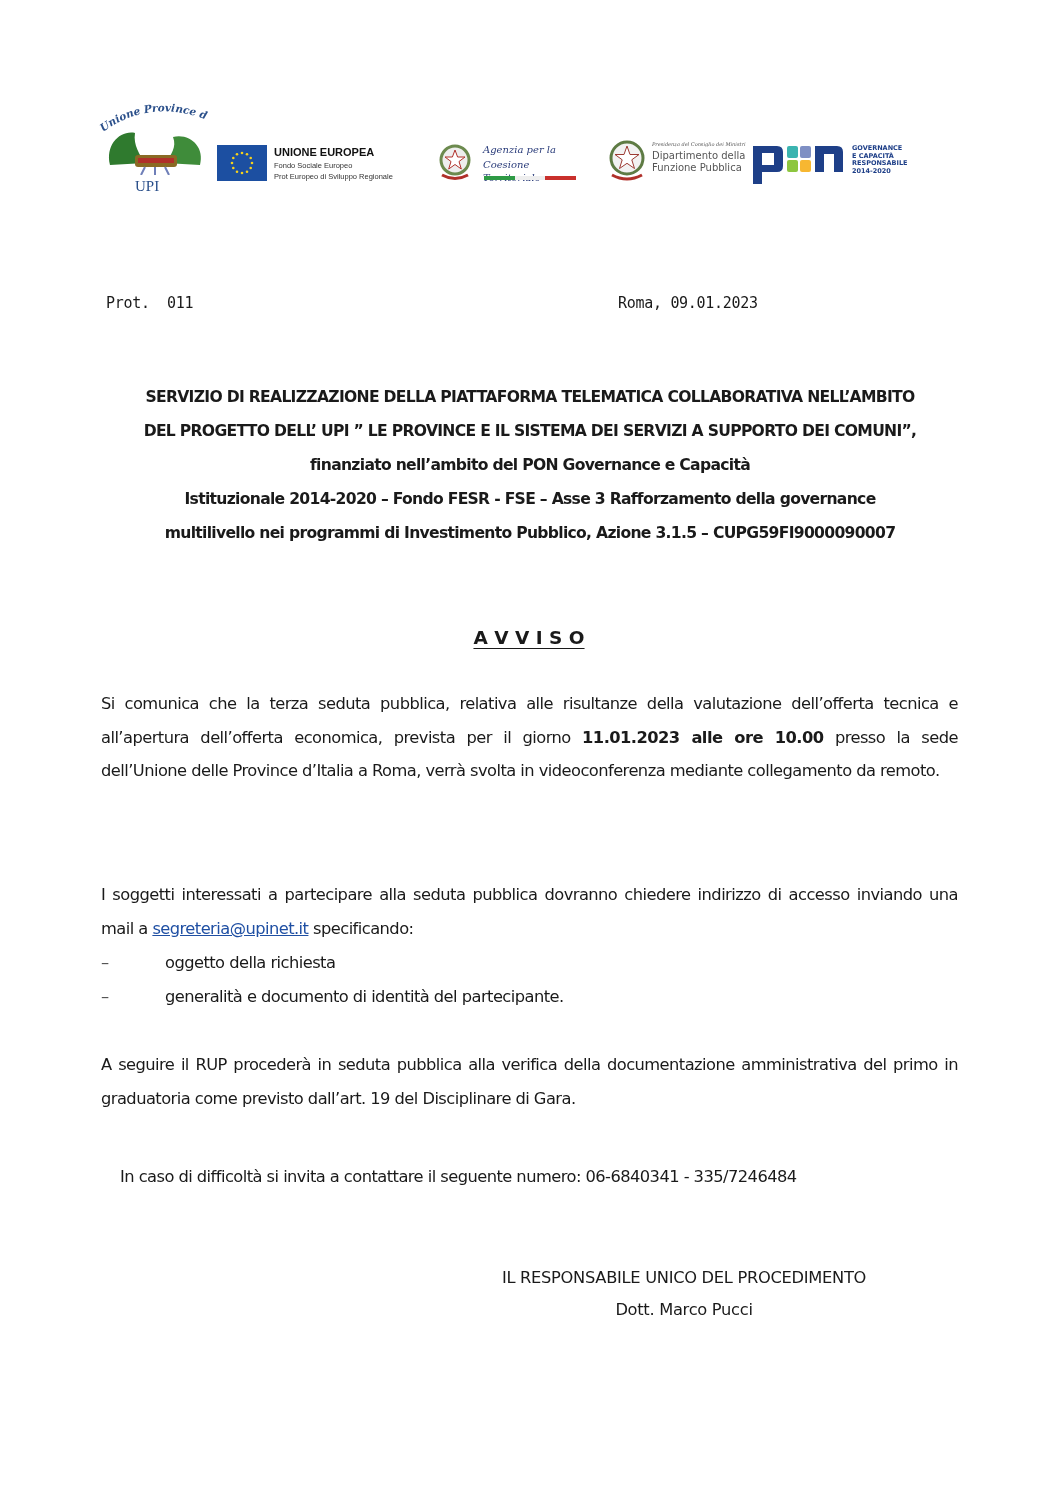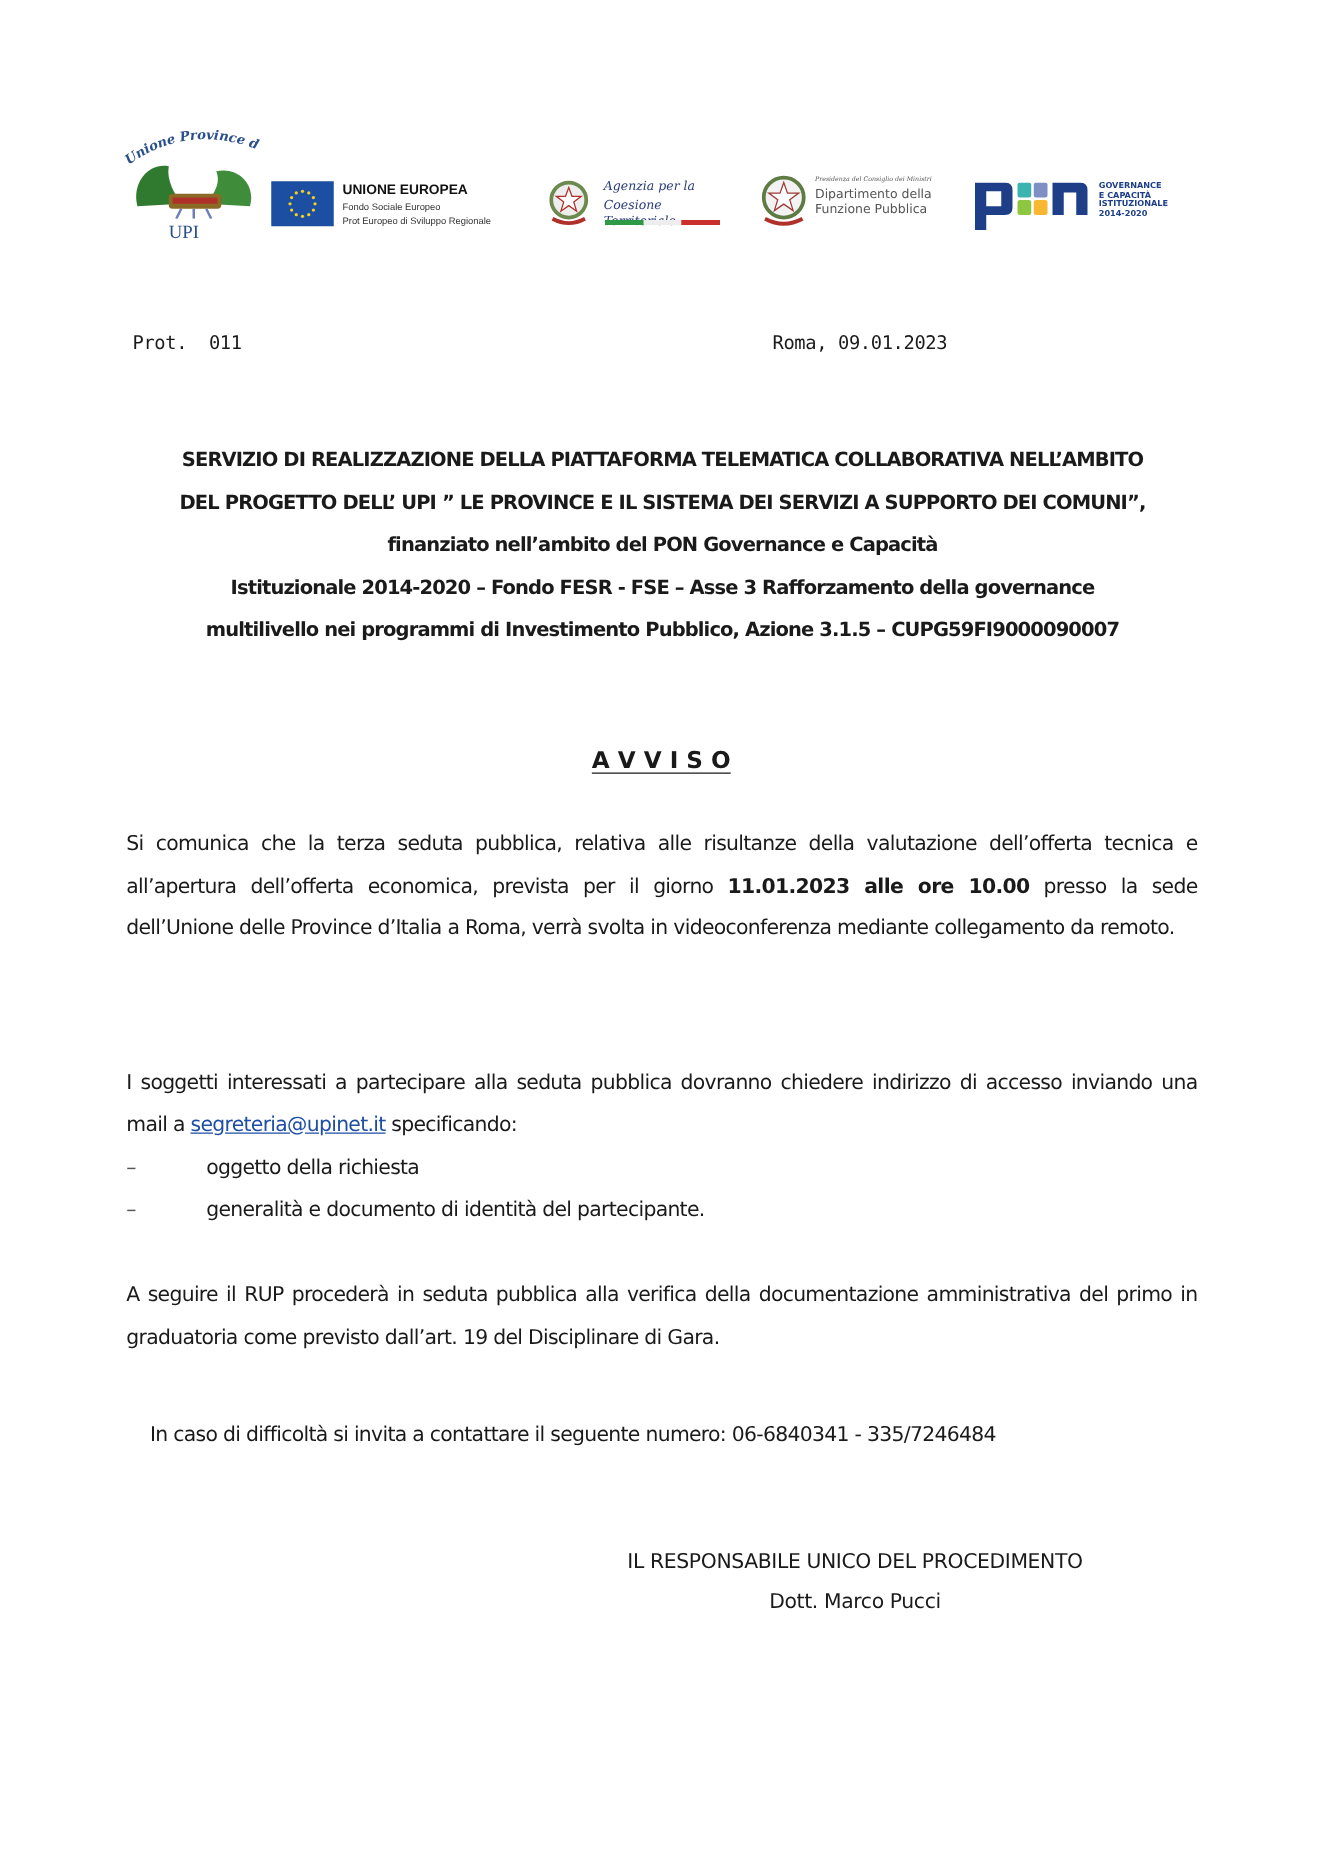--- a/index.html
+++ b/index.html
@@ -8,21 +8,21 @@
   .abs { position: absolute; }
   .upi-label { font-family: "Liberation Serif", serif; color: #2a4f8a; font-size: 15px; }
   .eu-flag { width: 50px; height: 36px; background: #1c4fa1; }
   .eu-title { font-family: "Liberation Sans", sans-serif; font-weight: bold; font-size: 11px; color: #111; }
   .eu-sub { font-family: "Liberation Sans", sans-serif; font-size: 7.5px; color: #333; line-height: 11px; }
   .agency { font-family: "DejaVu Serif", serif; font-style: italic; font-size: 10px; color: #2a3c7a; line-height: 13px; }
   .dfp-small { font-family: "DejaVu Serif", serif; font-style: italic; font-size: 5px; color: #555; }
   .dfp { font-family: "DejaVu Sans", sans-serif; font-size: 10px; color: #555; line-height: 12px; }
   .pon-sub { font-family: "DejaVu Sans", sans-serif; font-weight: bold; font-size: 6.5px; color: #1e3f88; line-height: 7.5px; }
   
-  .txt { font-family: "DejaVu Sans", sans-serif; font-size: 16.3px; letter-spacing: -0.55px; color: #1a1a1a; }
+  .txt { font-family: "DejaVu Sans", sans-serif; font-size: 16.3px; letter-spacing: -0.55px; color: #1a1a1a; margin-top: 29px; }
   .mono { font-family: "DejaVu Sans Mono", monospace; font-size: 15px; letter-spacing: -0.3px; }
   .title { text-align: center; font-weight: bold; font-size: 15.6px; letter-spacing: -0.7px; line-height: 34px; }
   .avviso { font-weight: bold; font-size: 18.5px; letter-spacing: 5px; text-decoration: underline; text-underline-offset: 4px; }
   .para { text-align: justify; line-height: 33.7px; }
   .link { color: #1f4fa3; text-decoration: underline; }
   .bullet { color: #555; }
   .sig { font-size: 16.3px; letter-spacing: -0.3px; text-align: center; line-height: 32px; }
 </style>
 </head>
 <body>
@@ -89,32 +89,32 @@
     <svg class="abs" style="left:0;top:0" width="40" height="44" viewBox="0 0 40 44">
       <circle cx="20" cy="20" r="16" fill="#f2f2f2" stroke="#5e7b44" stroke-width="3"></circle>
       <polygon points="20,8 23,16.5 32,16.5 24.8,21.8 27.5,30.5 20,25.3 12.5,30.5 15.2,21.8 8,16.5 17,16.5" fill="#fff" stroke="#9c3a33" stroke-width="1"></polygon>
       <path d="M5,37 Q20,45 35,37" stroke="#b0302a" stroke-width="3" fill="none"></path>
     </svg>
     <div class="abs dfp-small" style="left:45px; top:3px;">Presidenza del Consiglio dei Ministri</div>
     <div class="abs dfp" style="left:45px; top:12px;">Dipartimento della</div>
     <div class="abs dfp" style="left:45px; top:24px;">Funzione Pubblica</div>
   </div>
 
-  <div class="abs" style="left:685px; top:42px; width:170px; height:45px;">
+  <div class="abs" style="left:658px; top:42px; width:170px; height:45px;">
     <svg class="abs" style="left:0;top:4px" width="92" height="38" viewBox="0 0 92 38">
       <path d="M0,0 H24 Q30,0 30,6 V20 Q30,26 24,26 H9 V38 H0 Z M9,7 V19 H21 V7 Z" fill="#1e3f88"></path>
       <rect x="34" y="0" width="11" height="12" rx="2" fill="#3bb4b0"></rect>
       <rect x="47" y="0" width="11" height="12" rx="2" fill="#7e8fc4"></rect>
       <rect x="34" y="14" width="11" height="12" rx="2" fill="#8dc63f"></rect>
       <rect x="47" y="14" width="11" height="12" rx="2" fill="#f7b731"></rect>
       <path d="M62,0 H84 Q90,0 90,6 V26 H81 V8 H71 V26 H62 Z" fill="#1e3f88"></path>
     </svg>
     <div class="abs pon-sub" style="left:99px; top:3px;">GOVERNANCE</div>
     <div class="abs pon-sub" style="left:99px; top:10.5px;">E CAPACITÀ</div>
-    <div class="abs pon-sub" style="left:99px; top:18px;">ISTITUZIONALE</div>
+    <div class="abs pon-sub" style="left:99px; top:18px;">RESPONSABILE</div>
     <div class="abs pon-sub" style="left:99px; top:25.5px;">2014-2020</div>
   </div>
 </div>
 
 <div class="abs txt mono" style="left:106px; top:265px; white-space:pre;">Prot.  011</div>
 <div class="abs txt mono" style="left:618px; top:265px;">Roma, 09.01.2023</div>
 
 <div class="abs txt title" style="left:90px; top:351px; width:880px;">
   <div>SERVIZIO DI REALIZZAZIONE DELLA PIATTAFORMA TELEMATICA COLLABORATIVA NELL’AMBITO</div>
   <div>DEL PROGETTO DELL’ UPI ” LE PROVINCE E IL SISTEMA DEI SERVIZI A SUPPORTO DEI COMUNI”,</div>

